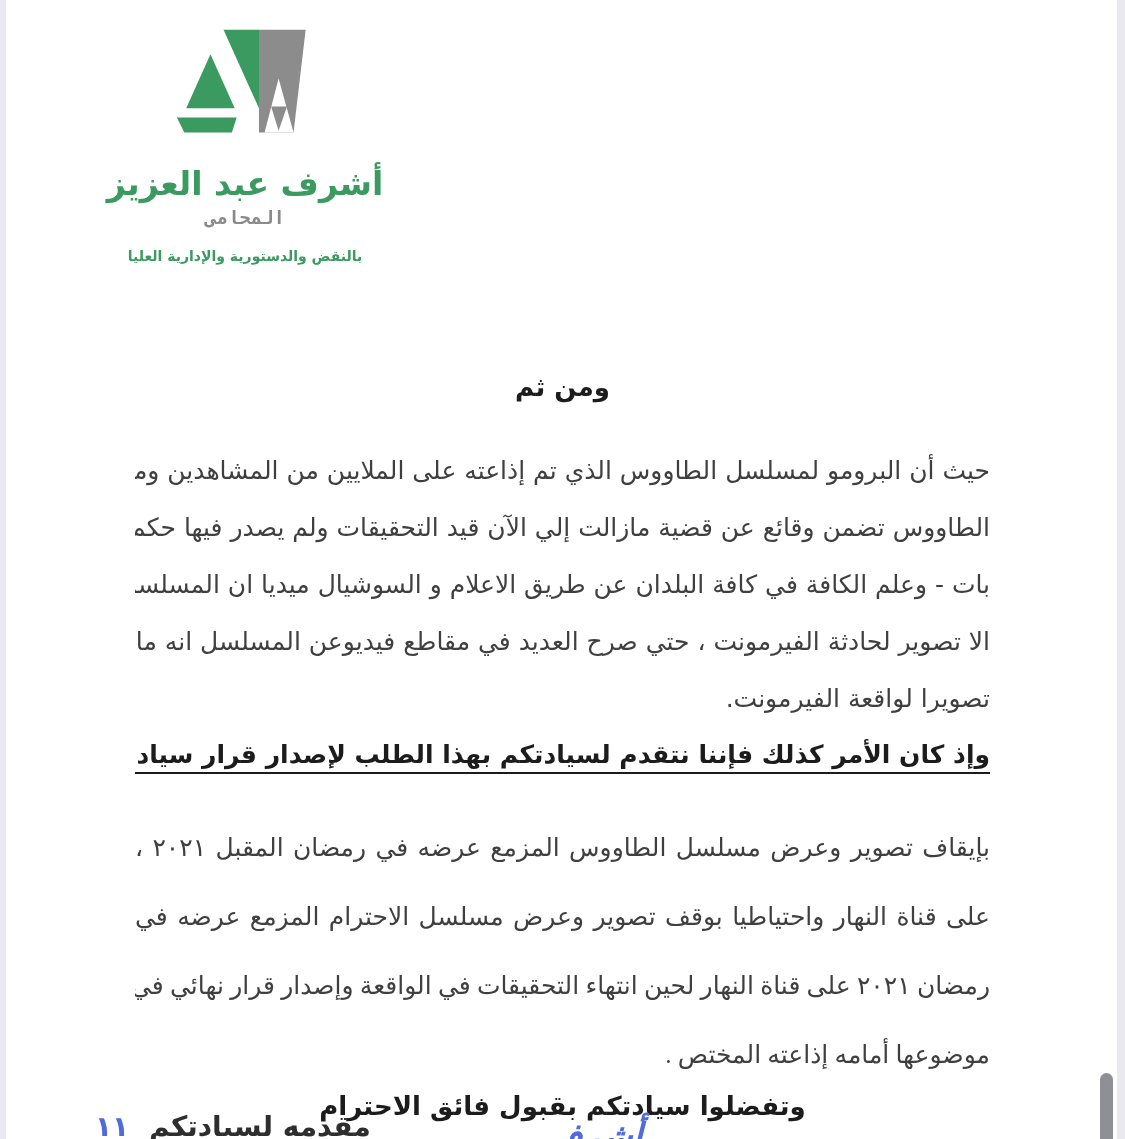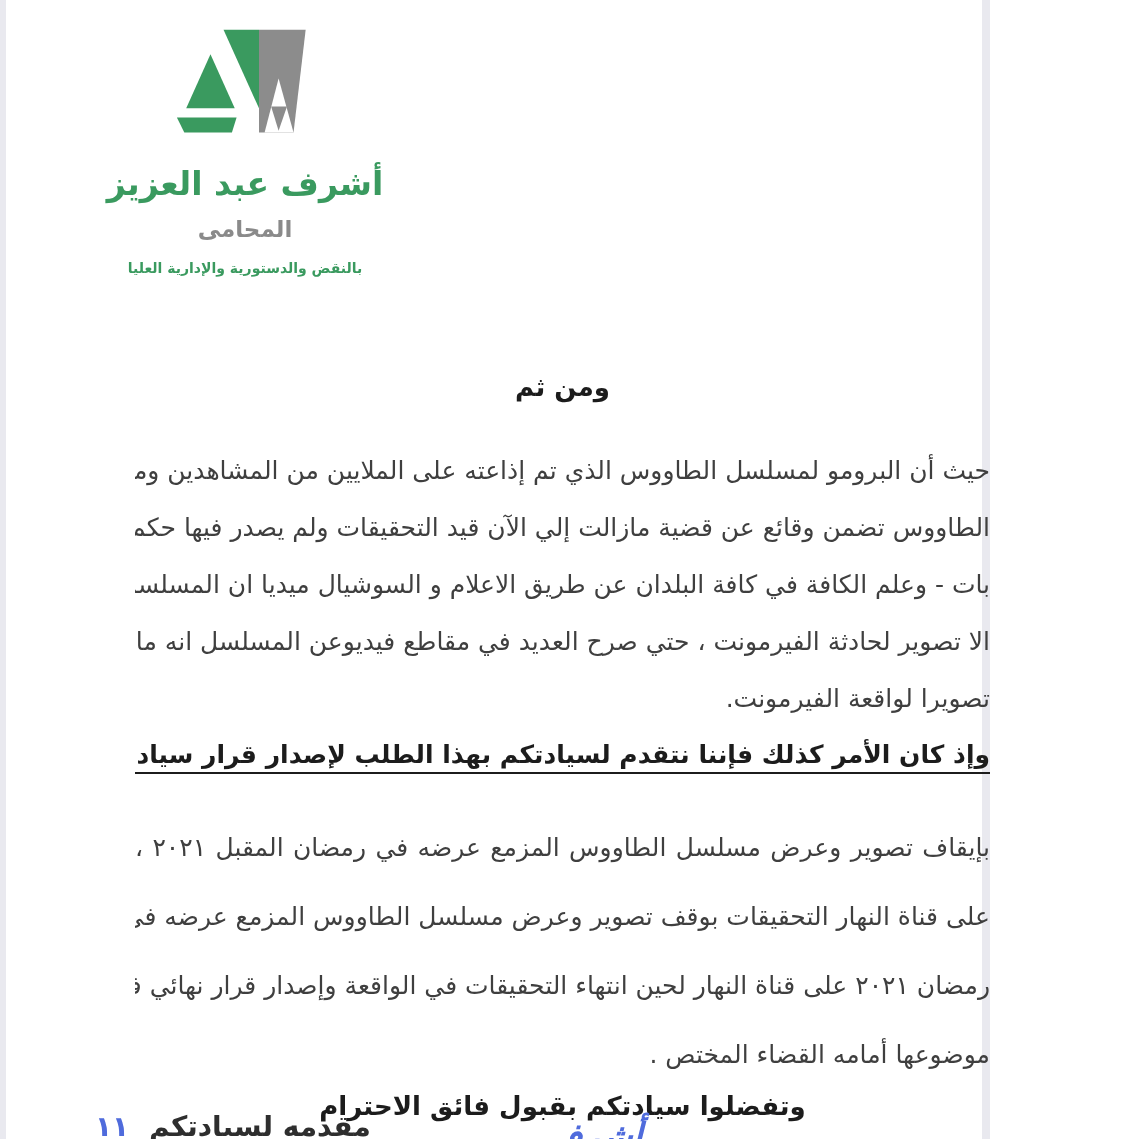--- a/index.html
+++ b/index.html
@@ -1,53 +1,53 @@
 <!DOCTYPE html>
 <html><head>
 <meta charset="utf-8">
 <style>
   * { margin:0; padding:0; box-sizing:border-box; }
   html,body { background:#ffffff; }
   body { font-family:"DejaVu Sans", sans-serif; }
 
   .page {
-    position:relative; width:990px; height:1139px;
+    position:relative; width:1125px; height:1139px;
     background:#ffffff; overflow:hidden;padding-left:12px;
   }
 
   
   .edge-strip { position:absolute; top:0; height:100%; background:#e9e9ef; }
   .edge-strip.left  { left:0;  width:6px; }
   .edge-strip.right { right:0; width:8px; }
   .scroll-thumb {
     position:absolute; left:1100px; top:1073px; width:13px; height:90px;
     background:#8f9096; border-radius:7px;
   }
 
   
   .letterhead { position:absolute; left:80px; top:28px; width:330px; text-align:center; }
   .logo { display:block; margin:0 auto 10px auto; }
   .firm-name  { font-size:33px; font-weight:bold; letter-spacing:0; }
-  .firm-title { font-size:23px; font-weight:bold; margin-top:13px; }
+  .firm-title { font-size:19px; font-weight:bold; margin-top:3px;font-family:Liberation Mono, monospace; }
   .firm-subtitle { font-size:14px; font-weight:bold; margin-top:18px; }
 
   
   .content { position:absolute; left:135px; top:372px; width:855px; direction:rtl; color:#3f3f3f; }
   .section-heading {
     text-align:center; font-weight:bold; font-size:26px; color:#1c1c1c;
     margin-bottom:40px;
   }
   .para .jline {
     font-size:25px; text-align:justify; text-align-last:justify;
     height:57px; line-height:57px; overflow:hidden; white-space:nowrap;
   }
   .para .endline {
     font-size:25px; height:57px; line-height:57px;
   }
-  .para.p2 .jline, .para.p2 .endline { height:69px; line-height:69px; }
+  .para.p2 .jline, .para.p2 .endline { height:69px; line-height:69px;font-family:Liberation Serif, serif; }
 
   .request-heading {
     font-size:25px; font-weight:bold; color:#1c1c1c;
     text-align:justify; text-align-last:justify; white-space:nowrap; overflow:hidden;
     text-decoration:underline; text-underline-offset:9px; text-decoration-thickness:2px;
     height:62px; line-height:40px; margin-top:8px; margin-bottom:16px;
   }
 
   .closing {
     text-align:center; font-weight:bold; font-size:26px; color:#1c1c1c; margin-top:2px;
@@ -96,23 +96,23 @@
       <div class="jline">الطاووس تضمن وقائع عن قضية مازالت إلي الآن قيد التحقيقات ولم يصدر فيها حكماً نهائياً</div>
       <div class="jline">بات - وعلم الكافة في كافة البلدان عن طريق الاعلام و السوشيال ميديا ان المسلسل ما هو</div>
       <div class="jline">الا تصوير لحادثة الفيرمونت ، حتي صرح العديد في مقاطع فيديوعن المسلسل انه ما هو الا</div>
       <div class="endline">تصويرا لواقعة الفيرمونت.</div>
     </div>
 
     <div class="request-heading">وإذ كان الأمر كذلك فإننا نتقدم لسيادتكم بهذا الطلب لإصدار قرار سيادتكم الكريم</div>
 
     <div class="para p2">
       <div class="jline">بإيقاف تصوير وعرض مسلسل الطاووس  المزمع عرضه في رمضان المقبل ٢٠٢١ ،</div>
-      <div class="jline">على قناة النهار التحقيقات بوقف تصوير وعرض مسلسل الطاووس المزمع عرضه في</div>
+      <div class="jline">على قناة النهار واحتياطيا بوقف تصوير وعرض مسلسل الاحترام المزمع عرضه في</div>
       <div class="jline">رمضان ٢٠٢١ على قناة النهار لحين انتهاء التحقيقات في الواقعة وإصدار قرار نهائي في</div>
-      <div class="endline">موضوعها أمامه القضاء المختص .</div>
+      <div class="endline">موضوعها أمامه إذاعته المختص .</div>
     </div>
 
     <div class="closing">وتفضلوا سيادتكم بقبول فائق الاحترام</div>
   </div>
 
   <div class="submitted">
     <span>مقدمه لسيادتكم</span>
     <span class="ink-mark" style="color:#4f6bdc;">١١</span>
   </div>
   <div class="signature" style="color:#4f6bdc;">أشرف</div>

